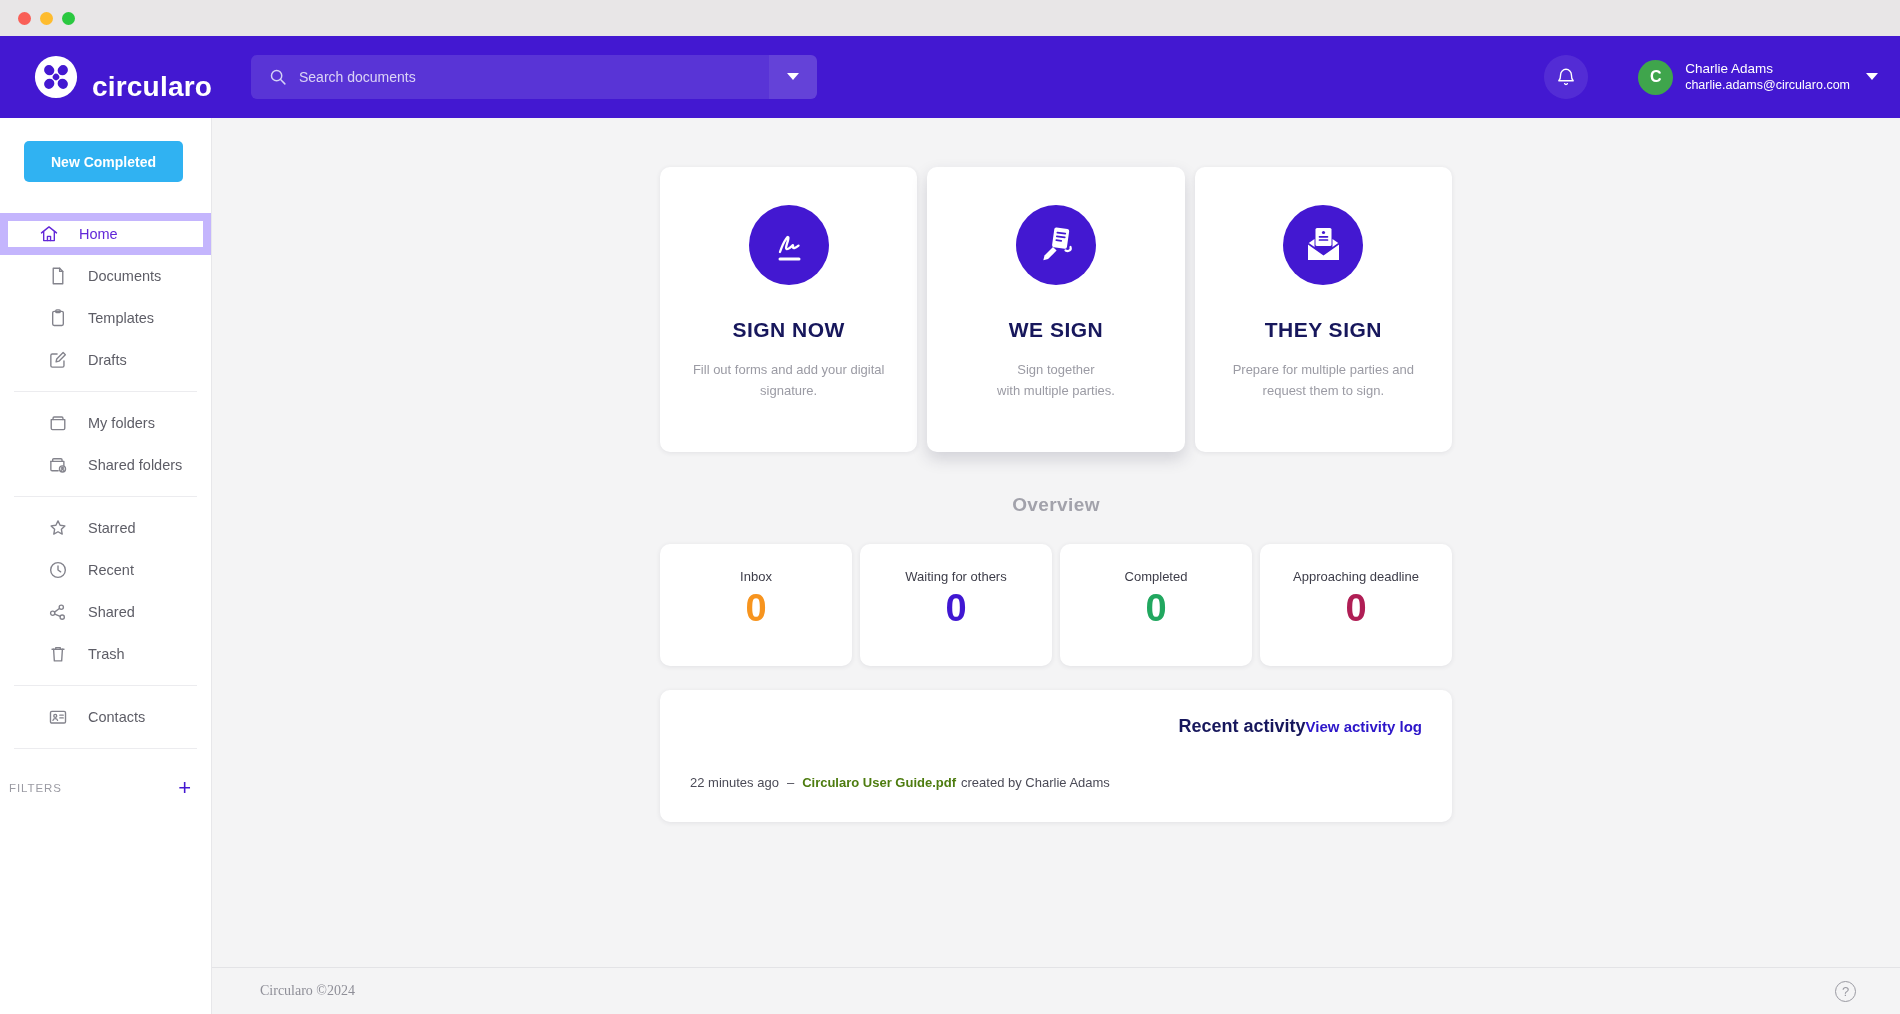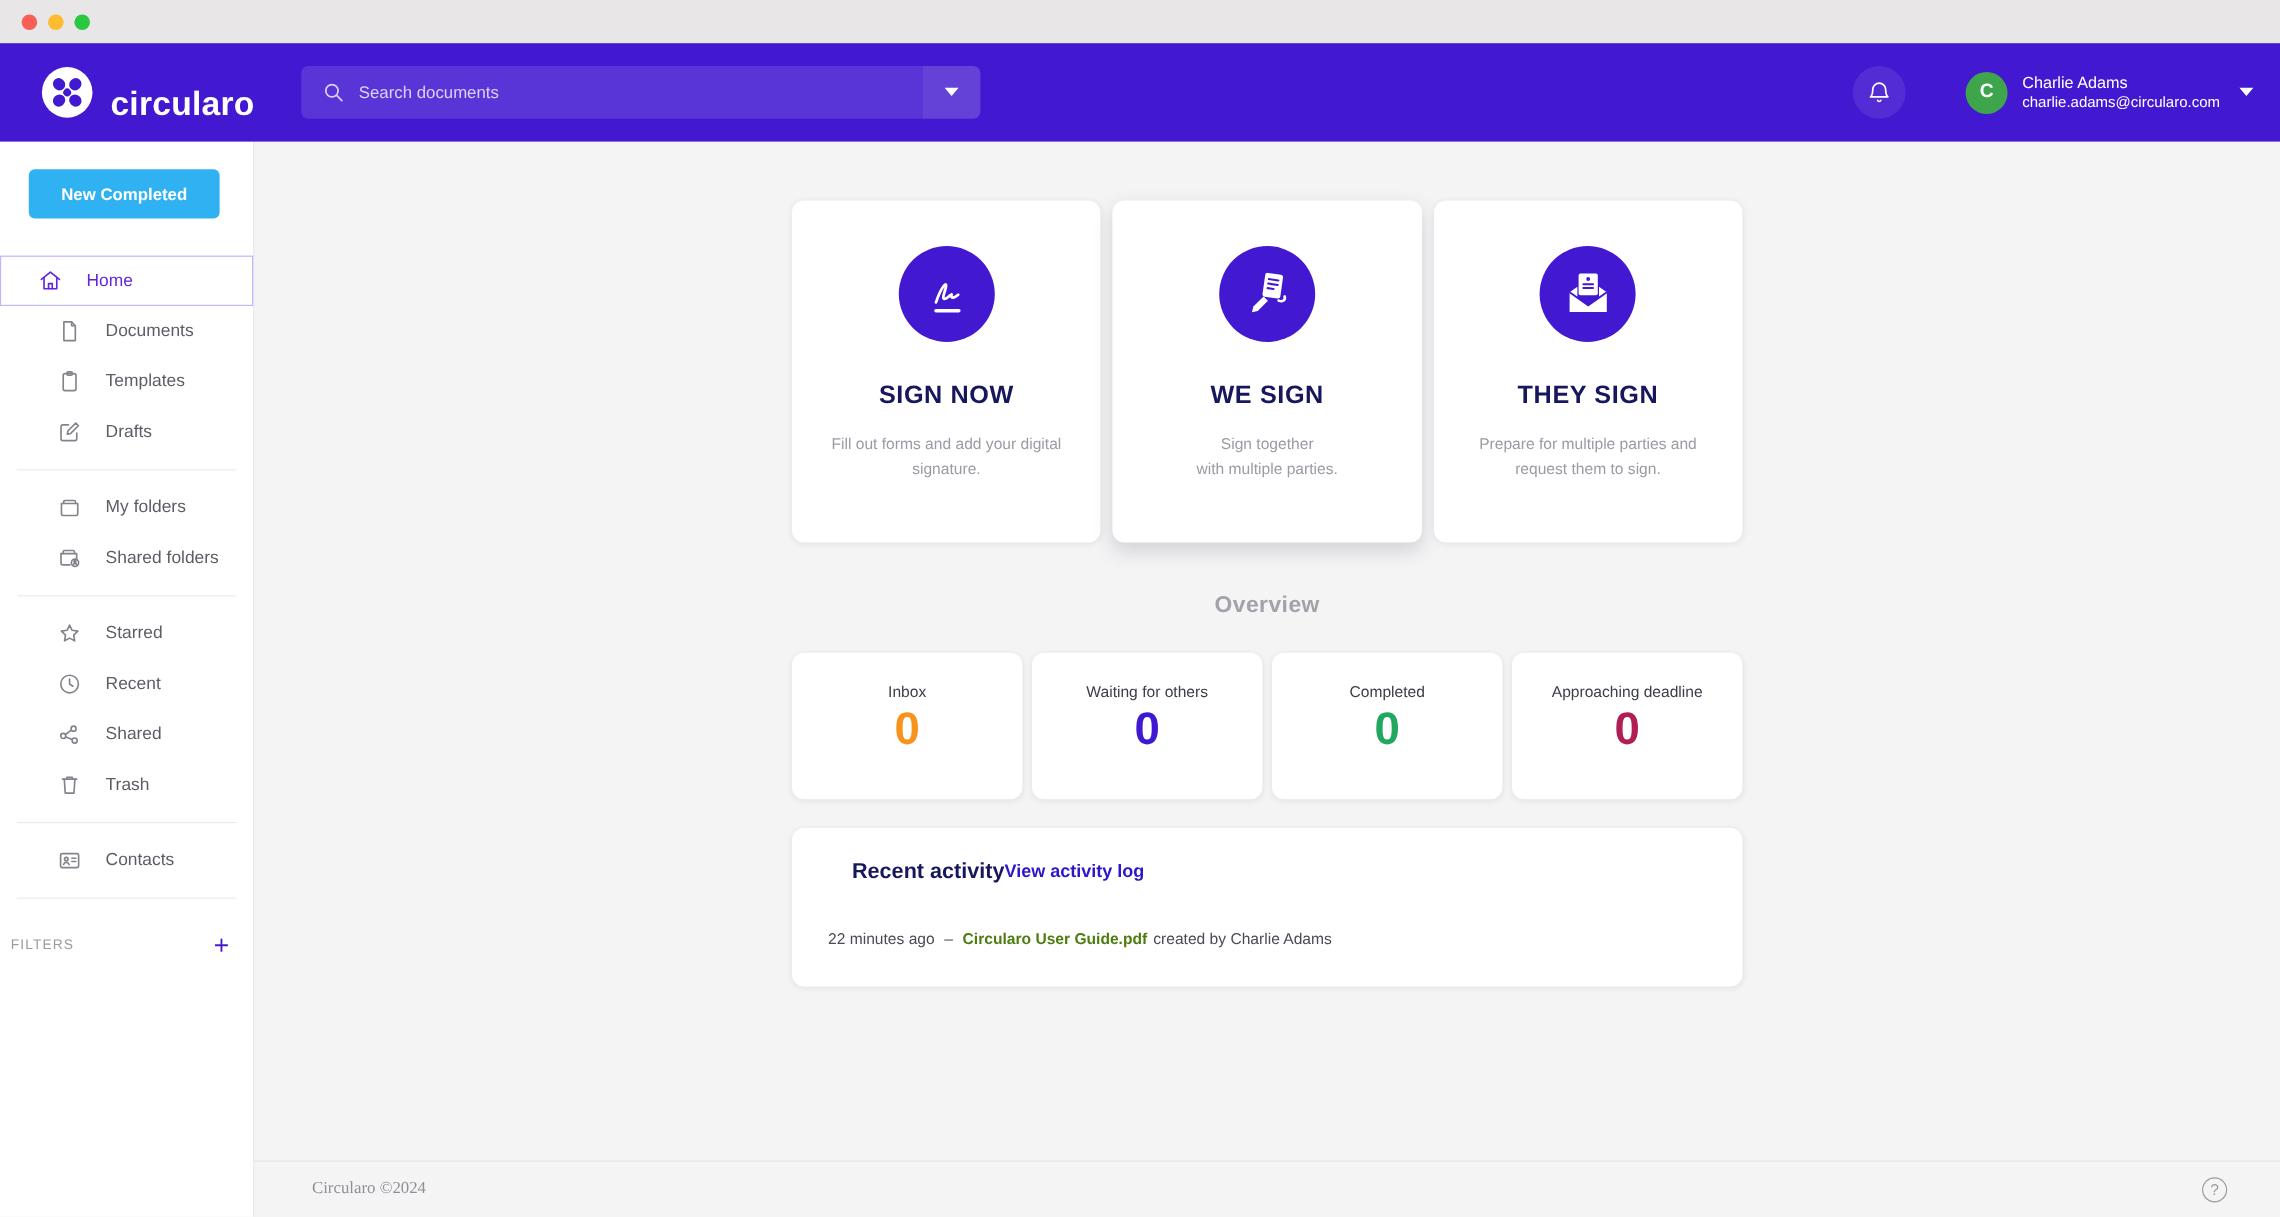--- a/index.html
+++ b/index.html
@@ -43,21 +43,21 @@
   
   .sidebar { width:212px; background:#fff; border-right:1px solid #e7e7ea;
     padding-top:23px; flex:0 0 auto; }
   .new-doc { display:block; margin-left:24px; width:159px; height:41px; color:#fff;
     border:none; border-radius:5px; font-size:14px; font-weight:bold; cursor:pointer;
     font-family:"Liberation Sans", sans-serif; }
   .nav { margin-top:31px; }
   .nav-item { height:42px; display:flex; align-items:center; padding-left:47px; gap:19px;
     color:#5d5d66; font-size:14.5px; cursor:pointer; }
   .nav-item svg { color:#83838c; flex:0 0 auto; }
-  .nav-item.active { border:1px solid #c4b5fd; color:#6227d8; padding-left:30px; }
+  .nav-item.active { border:8px solid #c4b5fd; color:#6227d8; padding-left:30px; }
   .nav-item.active svg { color:#6227d8; }
   .nav-divider { height:1px; background:#ececef; margin:10px 14px; }
   .filters-row { display:flex; align-items:center; justify-content:space-between;
     padding:18px 20px 0 9px; }
   .filters-label { font-size:11.5px; color:#9b9ba3; letter-spacing:.9px; }
   .filters-add { color:#4318d1; font-size:22px; line-height:1; cursor:pointer; }
 
   
   .content { flex:1; position:relative; }
   .center-col { width:792px; margin:49px auto 0; }
@@ -77,21 +77,21 @@
     color:#a2a2ab; letter-spacing:.4px; }
 
   .stats { display:flex; gap:8px; margin-top:28px; }
   .stat-card { flex:1; height:122px; background:#fff; border-radius:10px;
     box-shadow:0 1px 5px rgba(40,40,70,0.09); text-align:center; }
   .stat-label { margin-top:25px; font-size:13px; color:#3d3d49; }
   .stat-value { margin-top:3px; font-size:38px; font-weight:bold; }
 
   .activity-card { margin-top:24px; background:#fff; border-radius:10px;
     box-shadow:0 1px 5px rgba(40,40,70,0.09); padding:26px 30px 32px; }
-  .activity-head { display:flex; justify-content:flex-start; align-items:center;margin-left:20px; }
+  .activity-head { display:flex; justify-content:flex-end; align-items:center;margin-left:20px; }
   .activity-title { font-size:18px; font-weight:bold; color:#17175c; }
   .activity-link { font-size:15px; font-weight:bold; color:#2d16c9; cursor:pointer; }
   .activity-entry { margin-top:38px; font-size:13px; color:#4b4b57; }
   .entry-sep { margin:0 8px; }
   .entry-file { font-weight:bold; color:#4d7c0f; }
   .entry-detail { margin-left:5px; }
 
   .footer { position:absolute; left:0; right:0; bottom:0; height:47px;
     border-top:1px solid #e3e3e6; display:flex; align-items:center; }
   .copyright { margin-left:48px; font-size:14px; color:#8f8f98;font-family:Liberation Serif, serif; }

